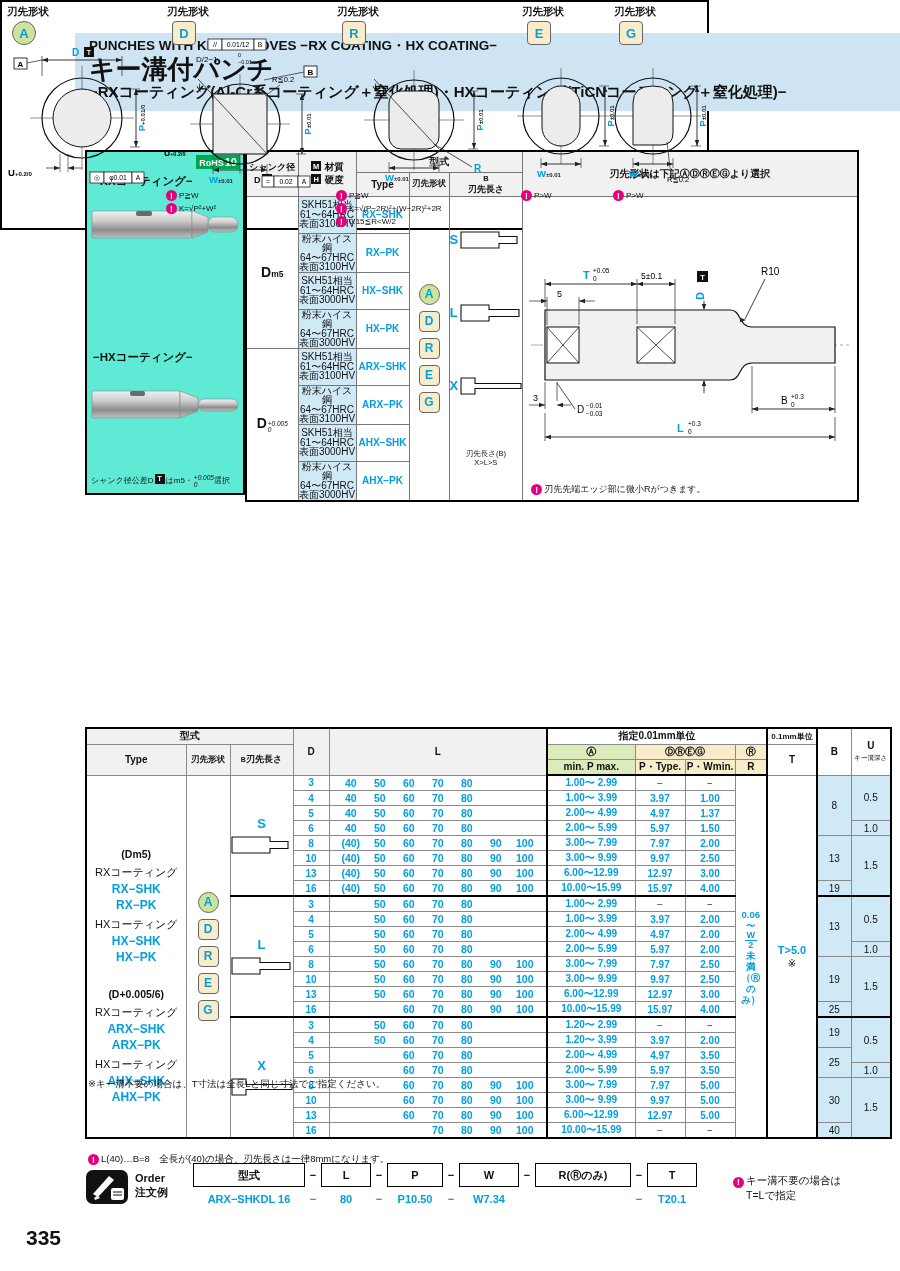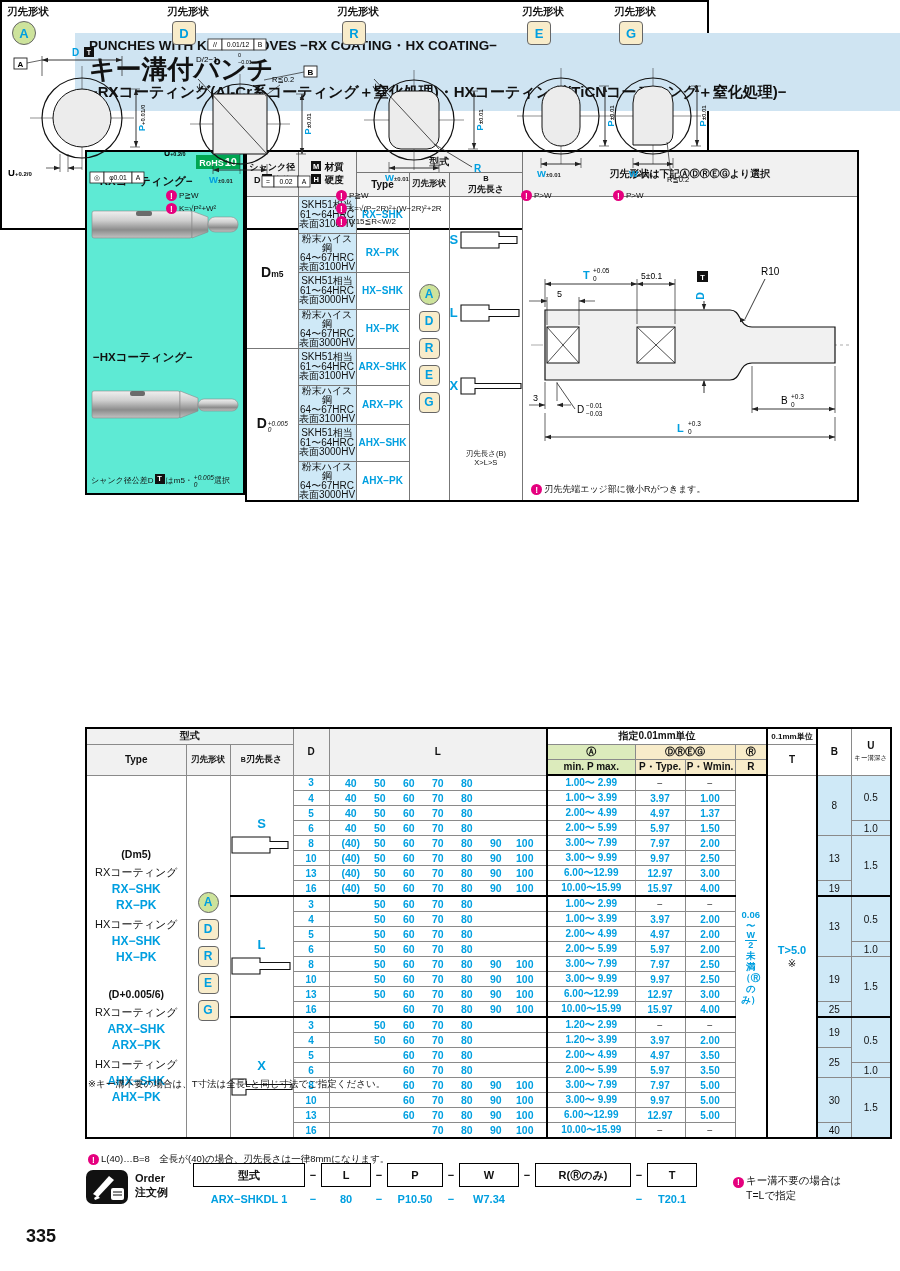--- a/index.html
+++ b/index.html
@@ -92,21 +92,21 @@
   #order-row{position:absolute;left:85px;top:1163px;width:800px;height:56px;}
   .oicon{position:absolute;left:0;top:4px;}
   .olabels{position:absolute;left:50px;top:8px;font-size:11px;font-weight:bold;line-height:14px;}
   .oboxes{position:absolute;left:108px;top:0;display:flex;align-items:center;}
   .obox{border:1.3px solid #000;height:24px;display:flex;align-items:center;justify-content:center;
         font-size:11px;font-weight:bold;background:#fff;box-sizing:border-box;}
   .odash{width:16px;text-align:center;font-weight:bold;font-size:11px;}
   .ovals{position:absolute;left:108px;top:30px;display:flex;align-items:center;}
   .oval{color:var(--cyan);font-weight:bold;font-size:11px;text-align:center;}
   .onote{position:absolute;left:648px;top:2px;font-size:10.5px;line-height:14px;margin-top:8px;}
-  .pageno{position:absolute;left:26px;top:1226px;font-size:18px;font-weight:bold;}
+  .pageno{position:absolute;left:26px;top:1226px;font-size:21px;font-weight:bold;}
 </style>
 </head>
 <body>
 
 <div class="page">
   <div class="band">
     <div class="t-en">PUNCHES WITH KEY GROOVES −RX COATING・HX COATING−</div>
     <div class="t-jp">キー溝付パンチ</div>
     <div class="t-sub">−RXコーティング(Al-Cr系コーティング＋窒化処理)・HXコーティング(TiCNコーティング＋窒化処理)−</div>
   </div>
@@ -855,21 +855,21 @@
         <div class="odash">−</div>
         <div class="obox" style="width:56px">P</div>
         <div class="odash">−</div>
         <div class="obox" style="width:60px">W</div>
         <div class="odash">−</div>
         <div class="obox" style="width:96px">R(Ⓡのみ)</div>
         <div class="odash">−</div>
         <div class="obox" style="width:50px">T</div>
       </div>
       <div class="ovals">
-        <div class="oval" style="width:112px">ARX−SHKDL 1</div>
+        <div class="oval" style="width:112px">ARX−SHKDL 16</div>
         <div class="odash" style="color:#009fe0">−</div>
         <div class="oval" style="width:50px">80</div>
         <div class="odash" style="color:#009fe0">−</div>
         <div class="oval" style="width:56px">P10.50</div>
         <div class="odash" style="color:#009fe0">−</div>
         <div class="oval" style="width:60px">W7.34</div>
         <div class="odash" style="color:transparent">−</div>
         <div class="oval" style="width:96px"></div>
         <div class="odash" style="color:#009fe0">−</div>
         <div class="oval" style="width:50px">T20.1</div>

